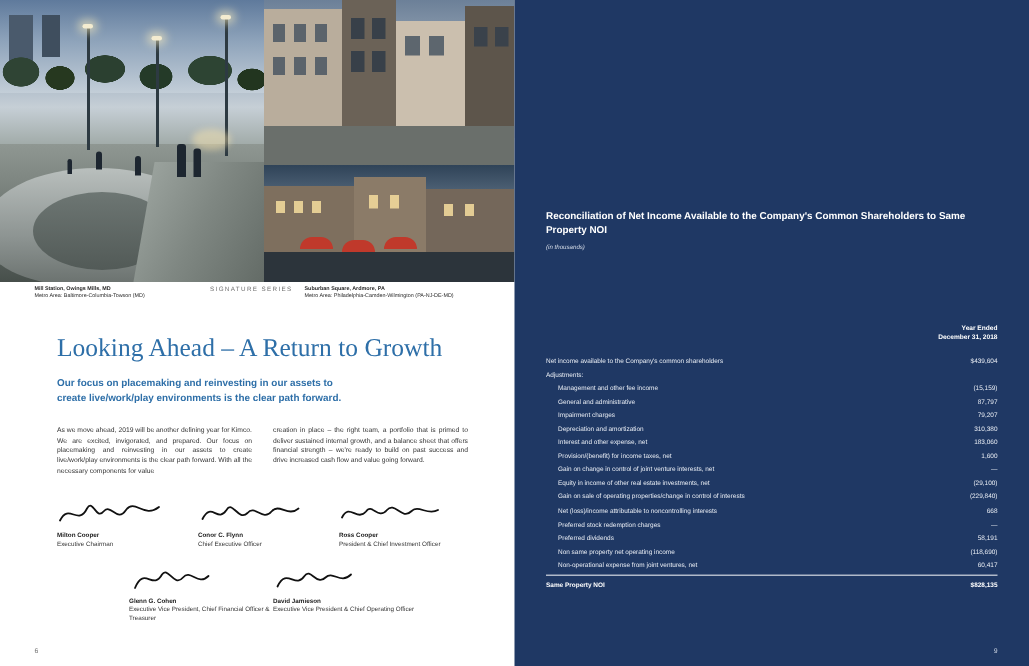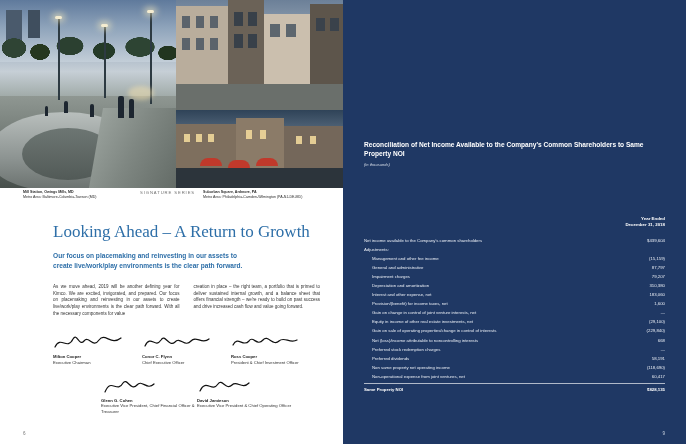--- a/index.html
+++ b/index.html
@@ -62,21 +62,21 @@
 
   
   .caption-strip{position:relative;width:343px;height:20px;background:#ffffff;display:flex;align-items:flex-start;}
   .cap{position:absolute;font-size:3.6px;line-height:4.6px;color:#2b2b2b;}
   .cap b{font-weight:bold;}
   .cap-left{left:23px;top:2px;}
   .cap-mid{left:140px;top:3px;letter-spacing:.9px;font-size:4.2px;color:#6f6f6f;}
   .cap-right{left:203px;top:2px;}
 
   
-  .left-body{position:relative;padding:14px 23px 0 23px;margin-left:30px;}
+  .left-body{position:relative;padding:14px 23px 0 38px;}
   .headline{font-family:"Liberation Serif", serif;font-size:17px;line-height:20px;color:#2e6fa8;font-weight:normal;margin:0 0 9px 0;}
   .deck{font-size:6.6px;line-height:9.6px;color:#2e6fa8;font-weight:bold;margin:0 0 14px 0;max-width:205px;}
   .cols{display:flex;gap:14px;}
   .col{width:130px;font-size:4.5px;line-height:6.6px;color:#333333;text-align:justify;}
 
   
   .sigs{position:relative;margin-top:14px;}
   .sig-row{display:flex;}
   .sig-block{width:96px;position:relative;}
   .sig-mark{height:22px;position:relative;}

